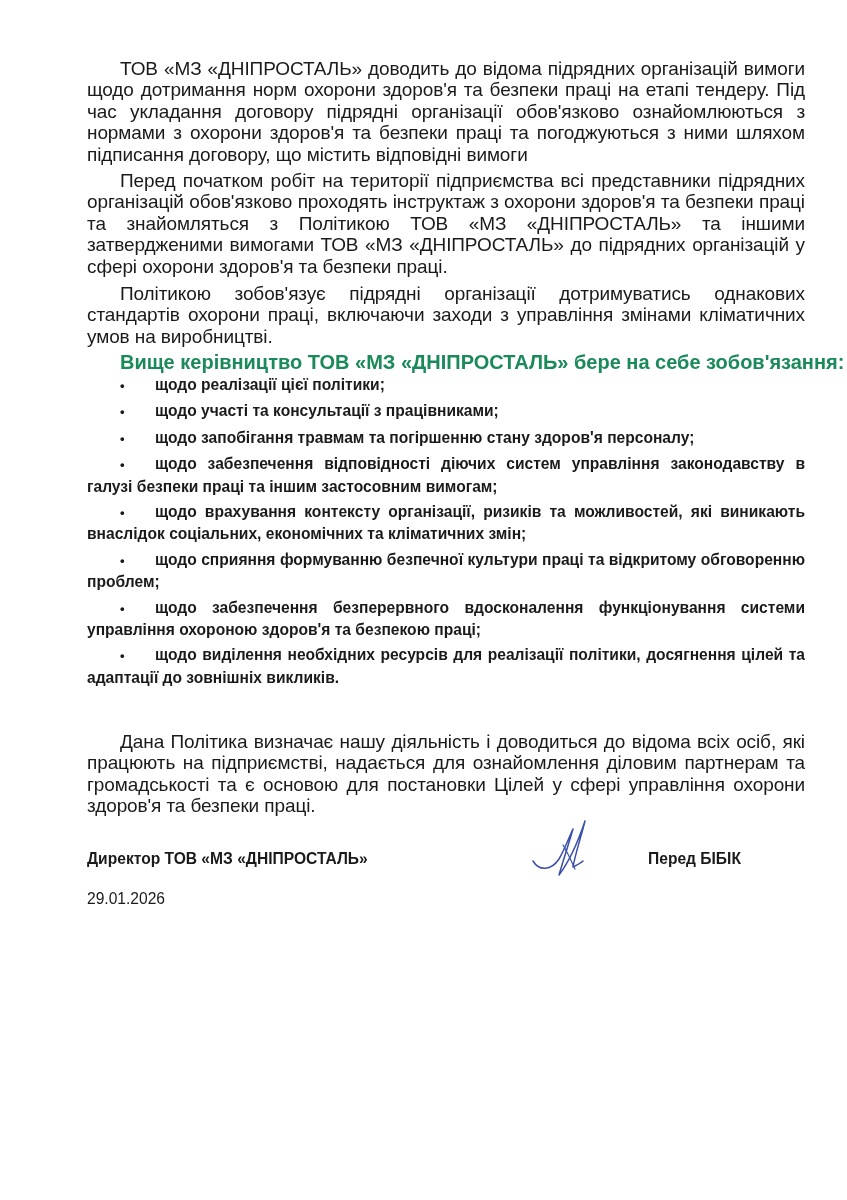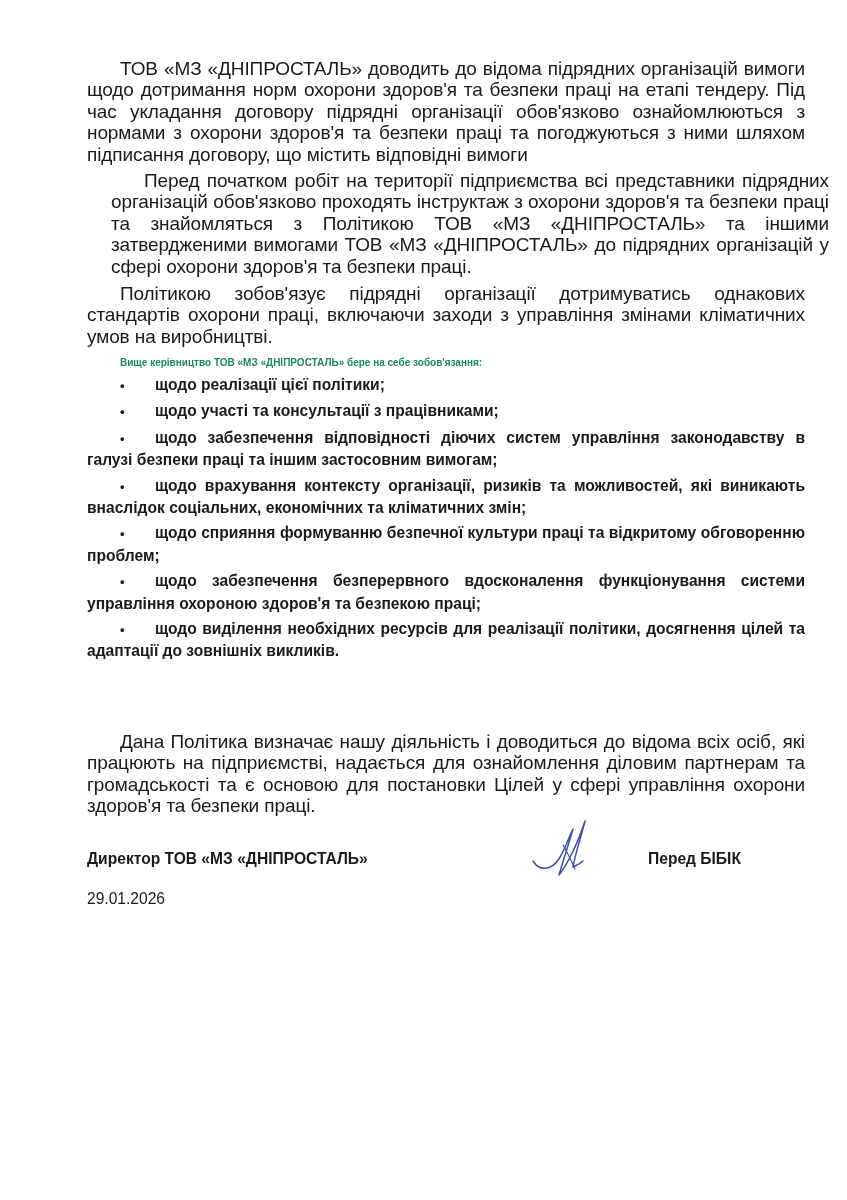--- a/index.html
+++ b/index.html
@@ -2,23 +2,23 @@
 <html><head>
 <meta charset="utf-8">
 <style>
   html, body { margin: 0; padding: 0; background: #ffffff; }
   body { width: 847px; height: 1200px; position: relative; overflow: hidden;
          font-family: "Liberation Sans", sans-serif; color: #1a1a1a; }
   .page { position: absolute; left: 87px; top: 0; width: 718px; }
   .para { font-size: 19px; line-height: 21.4px; text-align: justify;
           text-indent: 33px; margin: 0; letter-spacing: -0.1px; }
   #p1 { position: absolute; top: 58px; left: 0; width: 718px; }
-  #p2 { position: absolute; top: 170px; left: 0; width: 718px; margin-left: 24px; }
+  #p2 { position: absolute; top: 170px; left: 0; width: 718px; }
   #p3 { position: absolute; top: 283px; left: 0; width: 718px; }
-  .heading { position: absolute; top: 352px; left: 33px; font-size: 10px;
+  .heading { position: absolute; top: 352px; left: 33px; font-size: 20px;
              font-weight: bold; color: #1b8a5a; line-height: 21px; white-space: nowrap; }
   #commitments { position: absolute; top: 374px; left: 0; width: 718px; margin: 0; padding: 0; list-style: none; font-weight: bold; }
   .bullet-item { font-size: 15.6px; line-height: 21.4px; text-align: justify;
                  text-indent: 33px; margin: 0 0 4px 0; position: relative; }
   .bullet-item .dot { display: inline-block; width: 35px; text-indent: 0; font-size: 13px; }
   #p4 { position: absolute; top: 731px; left: 0; width: 718px; }
   .sig-row { position: absolute; top: 850px; left: 0; width: 718px; height: 20px; }
   .sig-title { position: absolute; left: 0; top: 0; font-size: 15.6px; font-weight: bold; white-space: nowrap; }
   .sig-name { position: absolute; left: 561px; top: 0; font-size: 15.6px; font-weight: bold; white-space: nowrap; }
   .signature { position: absolute; left: 442px; top: -35px; width: 70px; height: 68px; }
@@ -30,20 +30,21 @@
 <div class="page">
   <p id="p1" class="para">ТОВ «МЗ «ДНІПРОСТАЛЬ» доводить до відома підрядних організацій вимоги щодо дотримання норм охорони здоров'я та безпеки праці на етапі тендеру. Під час укладання договору підрядні організації обов'язково ознайомлюються з нормами з охорони здоров'я та безпеки праці та погоджуються з ними шляхом підписання договору, що містить відповідні вимоги</p>
   <p id="p2" class="para">Перед початком робіт на території підприємства всі представники підрядних організацій обов'язково проходять інструктаж з охорони здоров'я та безпеки праці та знайомляться з Політикою ТОВ «МЗ «ДНІПРОСТАЛЬ» та іншими затвердженими вимогами ТОВ «МЗ «ДНІПРОСТАЛЬ» до підрядних організацій у сфері охорони здоров'я та безпеки праці.</p>
   <p id="p3" class="para">Політикою зобов'язує підрядні організації дотримуватись однакових стандартів охорони праці, включаючи заходи з управління змінами кліматичних умов на виробництві.</p>
 
   <div class="heading">Вище керівництво ТОВ «МЗ «ДНІПРОСТАЛЬ» бере на себе зобов'язання:</div>
 
   <ul id="commitments">
     <li class="bullet-item"><span class="dot">•</span><span>щодо реалізації цієї політики;</span></li>
     <li class="bullet-item"><span class="dot">•</span><span>щодо участі та консультації з працівниками;</span></li>
+    <li class="bullet-item"><span class="dot">•</span><span>щодо запобігання травмам та погіршенню стану здоров'я персоналу;</span></li>
     <li class="bullet-item"><span class="dot">•</span><span>щодо забезпечення відповідності діючих систем управління законодавству в галузі безпеки праці та іншим застосовним вимогам;</span></li>
     <li class="bullet-item"><span class="dot">•</span><span>щодо врахування контексту організації, ризиків та можливостей, які виникають внаслідок соціальних, економічних та кліматичних змін;</span></li>
     <li class="bullet-item"><span class="dot">•</span><span>щодо сприяння формуванню безпечної культури праці та відкритому обговоренню проблем;</span></li>
     <li class="bullet-item"><span class="dot">•</span><span>щодо забезпечення безперервного вдосконалення функціонування системи управління охороною здоров'я та безпекою праці;</span></li>
     <li class="bullet-item"><span class="dot">•</span><span>щодо виділення необхідних ресурсів для реалізації політики, досягнення цілей та адаптації до зовнішніх викликів.</span></li>
   </ul>
 
   <p id="p4" class="para">Дана Політика визначає нашу діяльність і доводиться до відома всіх осіб, які працюють на підприємстві, надається для ознайомлення діловим партнерам та громадськості та є основою для постановки Цілей у сфері управління охорони здоров'я та безпеки праці.</p>
 
   <div class="sig-row">

